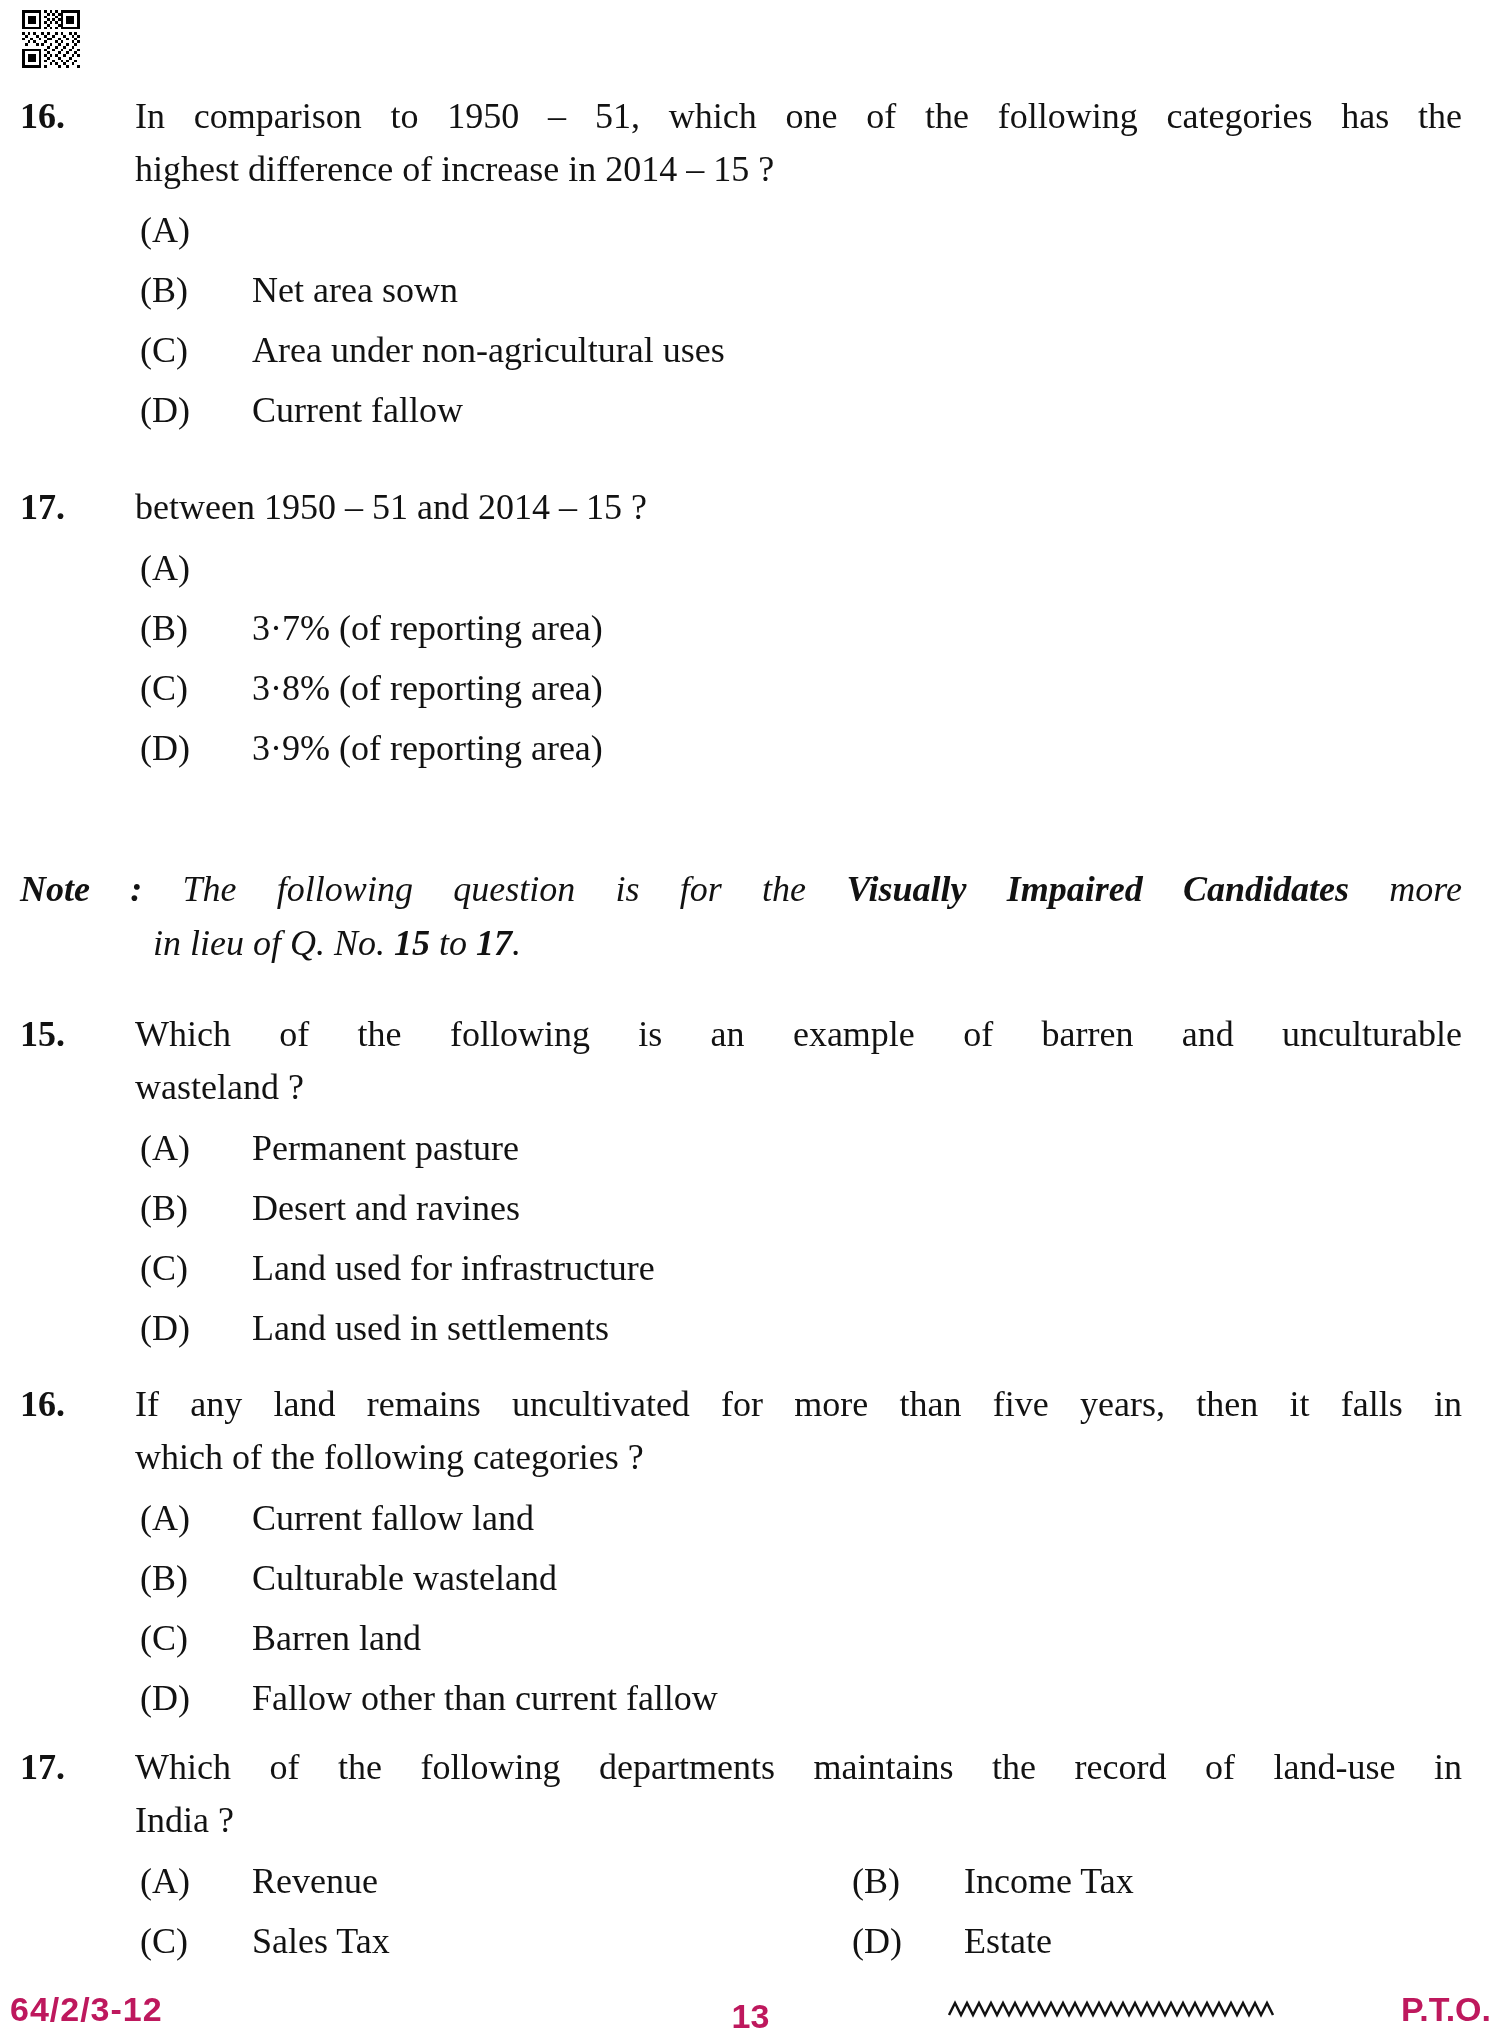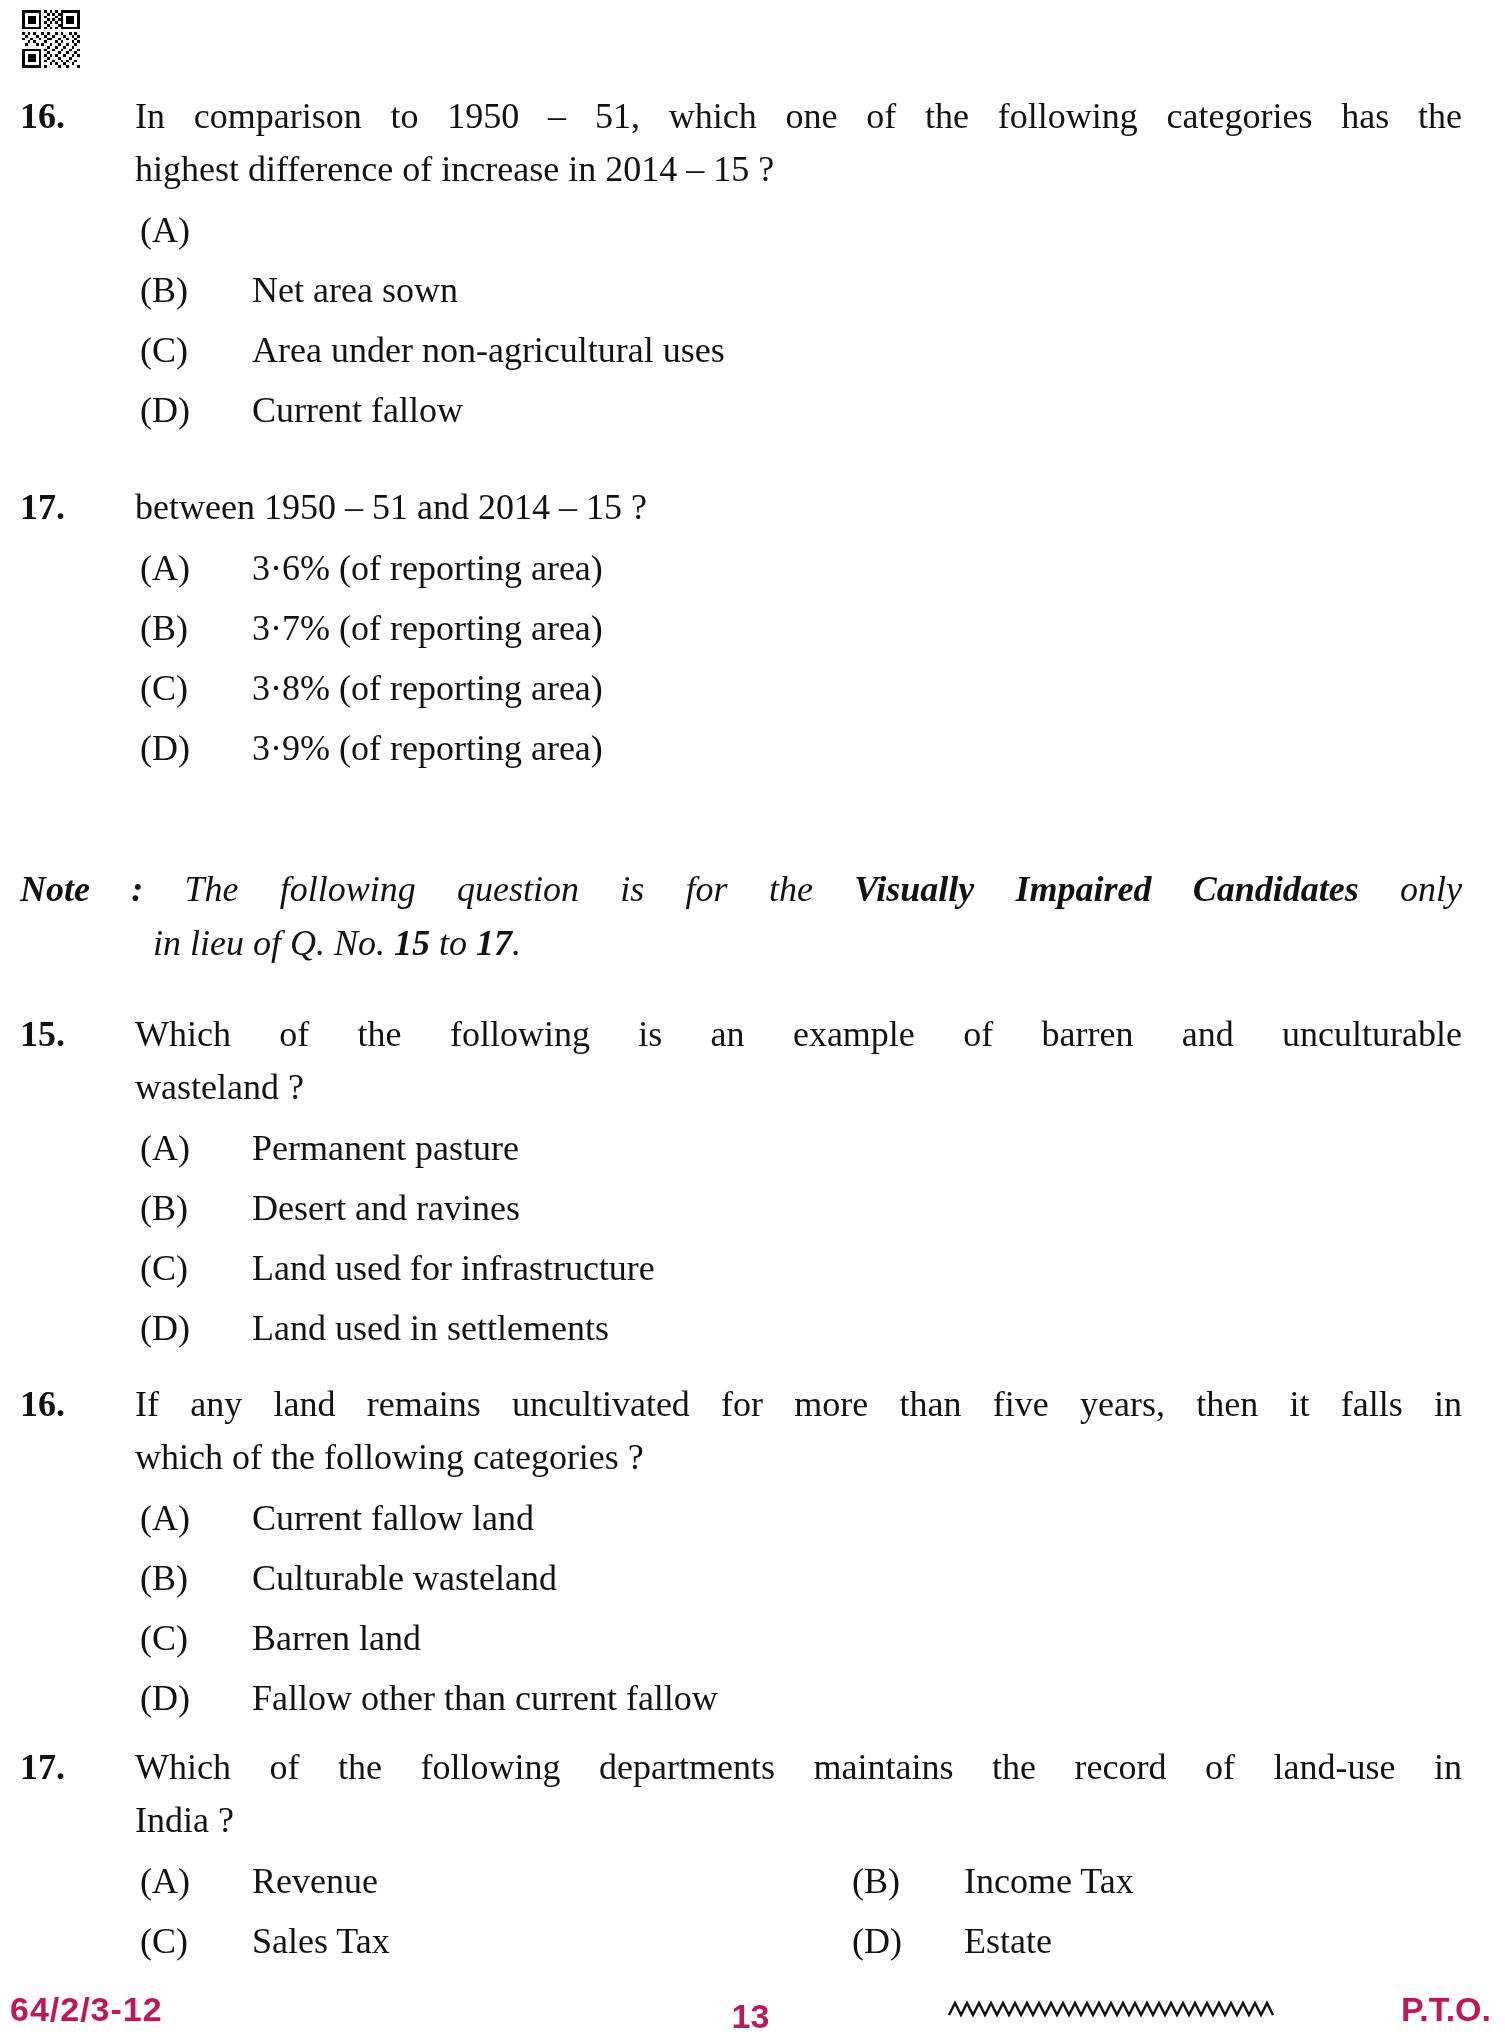--- a/index.html
+++ b/index.html
@@ -89,40 +89,39 @@
     </div>
   </section>
 
   <section class="q" style="top:481px">
     <div class="q-row">
       <div class="q-num">17.</div>
       <div class="q-body">
         <div class="q-line">between 1950 – 51 and 2014 – 15 ?</div>
         <div class="opt first">
           <span class="opt-l">(A)</span>
-          <span class="opt-t">3·6% (of reporting area)</span>
         </div>
         <div class="opt">
           <span class="opt-l">(B)</span>
           <span class="opt-t">3·7% (of reporting area)</span>
         </div>
         <div class="opt">
           <span class="opt-l">(C)</span>
           <span class="opt-t">3·8% (of reporting area)</span>
         </div>
         <div class="opt">
           <span class="opt-l">(D)</span>
           <span class="opt-t">3·9% (of reporting area)</span>
         </div>
       </div>
     </div>
   </section>
 
   <section class="note" style="top:862px">
-    <div class="note-line1"><span class="b">Note :</span><span> The following question is for the </span><span class="b">Visually Impaired Candidates</span><span> only</span></div>
+    <div class="note-line1"><span class="b">Note :</span><span> The following question is for the </span><span class="b">Visually Impaired Candidates</span><span> more</span></div>
     <div class="note-line2"><span>in lieu of Q. No. </span><span class="b">15</span><span> to </span><span class="b">17</span><span>.</span></div>
   </section>
 
   <section class="q" style="top:1008px">
     <div class="q-row">
       <div class="q-num">15.</div>
       <div class="q-body">
         <div class="q-line justify">Which of the following is an example of barren and unculturable</div>
         <div class="q-line">wasteland ?</div>
         <div class="opt first">

